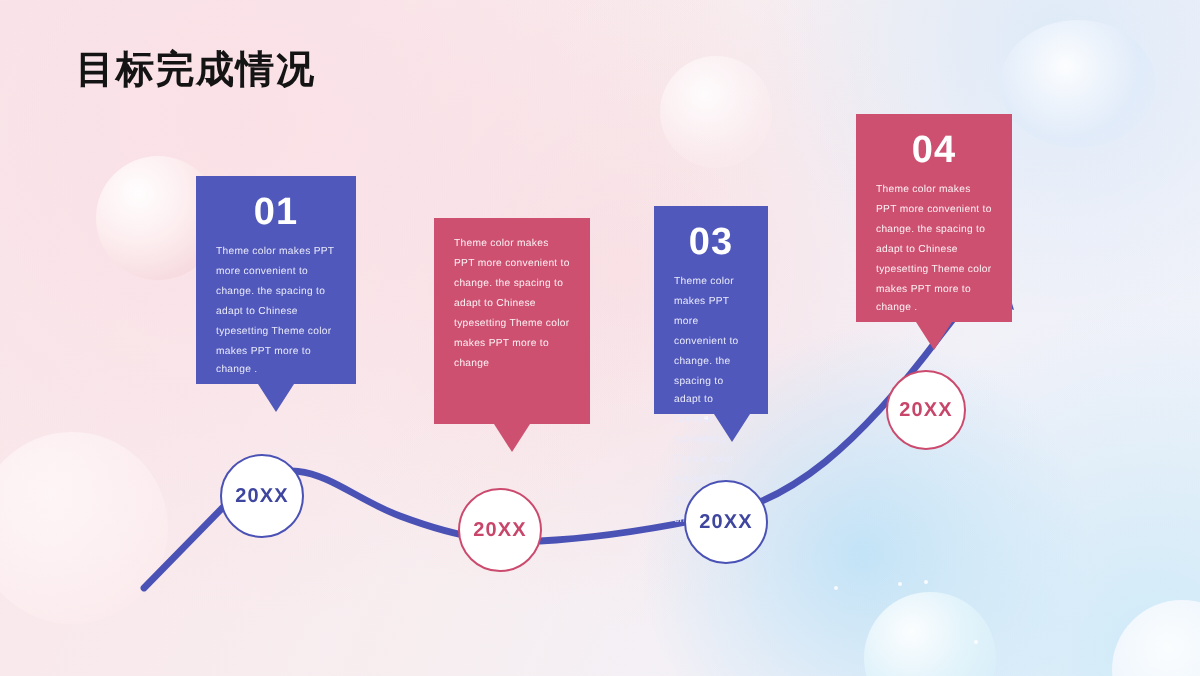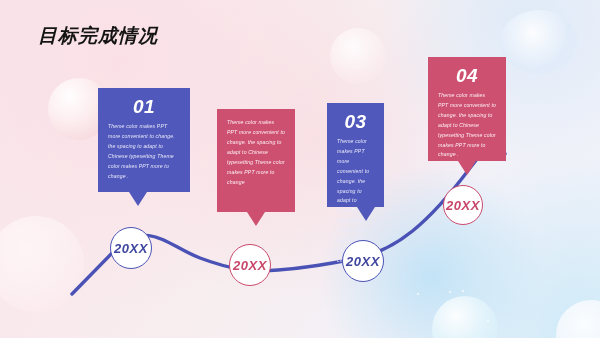--- a/index.html
+++ b/index.html
@@ -9,21 +9,20 @@
   }
   #slide{
     position:relative;width:600px;height:338px;overflow:hidden;
     background:
       radial-gradient(circle at 96% 96%, rgba(198,232,248,0.75) 0%, rgba(198,232,248,0) 26%),
       radial-gradient(circle at 72% 82%, rgba(186,224,246,0.85) 0%, rgba(186,224,246,0) 22%),
       radial-gradient(circle at 88% 6%,  rgba(214,232,248,0.7) 0%, rgba(214,232,248,0) 24%),
       radial-gradient(circle at 20% 18%, rgba(250,224,230,0.95) 0%, rgba(250,224,230,0) 45%),
       radial-gradient(circle at 52% 40%, rgba(250,214,220,0.55) 0%, rgba(250,214,220,0) 48%),
       linear-gradient(115deg,#f8e6ea 0%,#f9e9ec 22%,#f7eef0 48%,#f2f1f8 72%,#eef2fa 100%);
-    font-style: italic;
   }
   .bubble{position:absolute;border-radius:50%;pointer-events:none;}
   .b1{left:48px;top:78px;width:62px;height:62px;
       background:radial-gradient(circle at 34% 30%, #ffffff 0%, #fdeef0 42%, #f6dadf 78%, #f2cfd7 100%);
       opacity:.95;}
   .b2{left:-12px;top:216px;width:96px;height:96px;
       background:radial-gradient(circle at 38% 32%, #fff8f9 0%, #fdf0f2 55%, #fae6ea 100%);
       opacity:.8;}
   .b3{left:432px;top:296px;width:66px;height:66px;
       background:radial-gradient(circle at 36% 30%, #ffffff 0%, #e3f4fb 45%, #cfeaf7 100%);
@@ -60,21 +59,21 @@
   .card.blue{background:#5058bb;}
   .card.blue .body{color:#e9eafb;}
   .card.pink{background:#ce5070;}
   .tail{position:absolute;width:0;height:0;border-left:9px solid transparent;border-right:9px solid transparent;}
   .tail.blue{border-top:14px solid #5058bb;}
   .tail.pink{border-top:14px solid #ce5070;}
 
   .marker{
     position:absolute;box-sizing:border-box;border-radius:50%;
     background:#ffffff;display:flex;align-items:center;justify-content:center;
-    font-size:13px;font-weight:bold;letter-spacing:.6px;
+    font-size:10px;font-weight:bold;letter-spacing:.6px;
   }
   .marker.blue{border:1.9px solid #4a52b5;color:#3f469f;}
   .marker.pink{border:1.9px solid #cb4a6d;color:#c8466a;}
 </style>
 </head>
 <body>
 
 <div id="slide">
 
   <div class="bubble b1"></div>
@@ -95,21 +94,21 @@
     <path d="M 72 294
              L 117 248
              C 150 220 168 246 200 258
              C 232 270 252 272 278 270
              C 306 268 330 264 358 258
              C 396 250 428 224 470 168
              L 492 140" fill="none" stroke="#4a52b5" stroke-width="3.4" stroke-linecap="round" stroke-linejoin="round"></path>
     <polygon points="497,121 507,155 475,144" fill="#4a52b5"></polygon>
   </svg>
 
-  <div class="card blue" style="left:98px;top:88px;width:92px;height:104px;">
+  <div class="card blue" style="left:98px;top:88px;width:80px;height:104px;">
     <div class="num">01</div>
     <div class="body">Theme  color makes PPT more convenient to change. the spacing to adapt to Chinese typesetting Theme  color makes PPT more to change .</div>
   </div>
   <div class="tail blue" style="left:129px;top:192px;"></div>
 
   <div class="card pink" style="left:217px;top:109px;width:78px;height:103px;">
     <div class="body">Theme  color makes PPT more convenient to change. the spacing to adapt to Chinese typesetting Theme  color makes PPT more to change</div>
   </div>
   <div class="tail pink" style="left:247px;top:212px;"></div>
 

